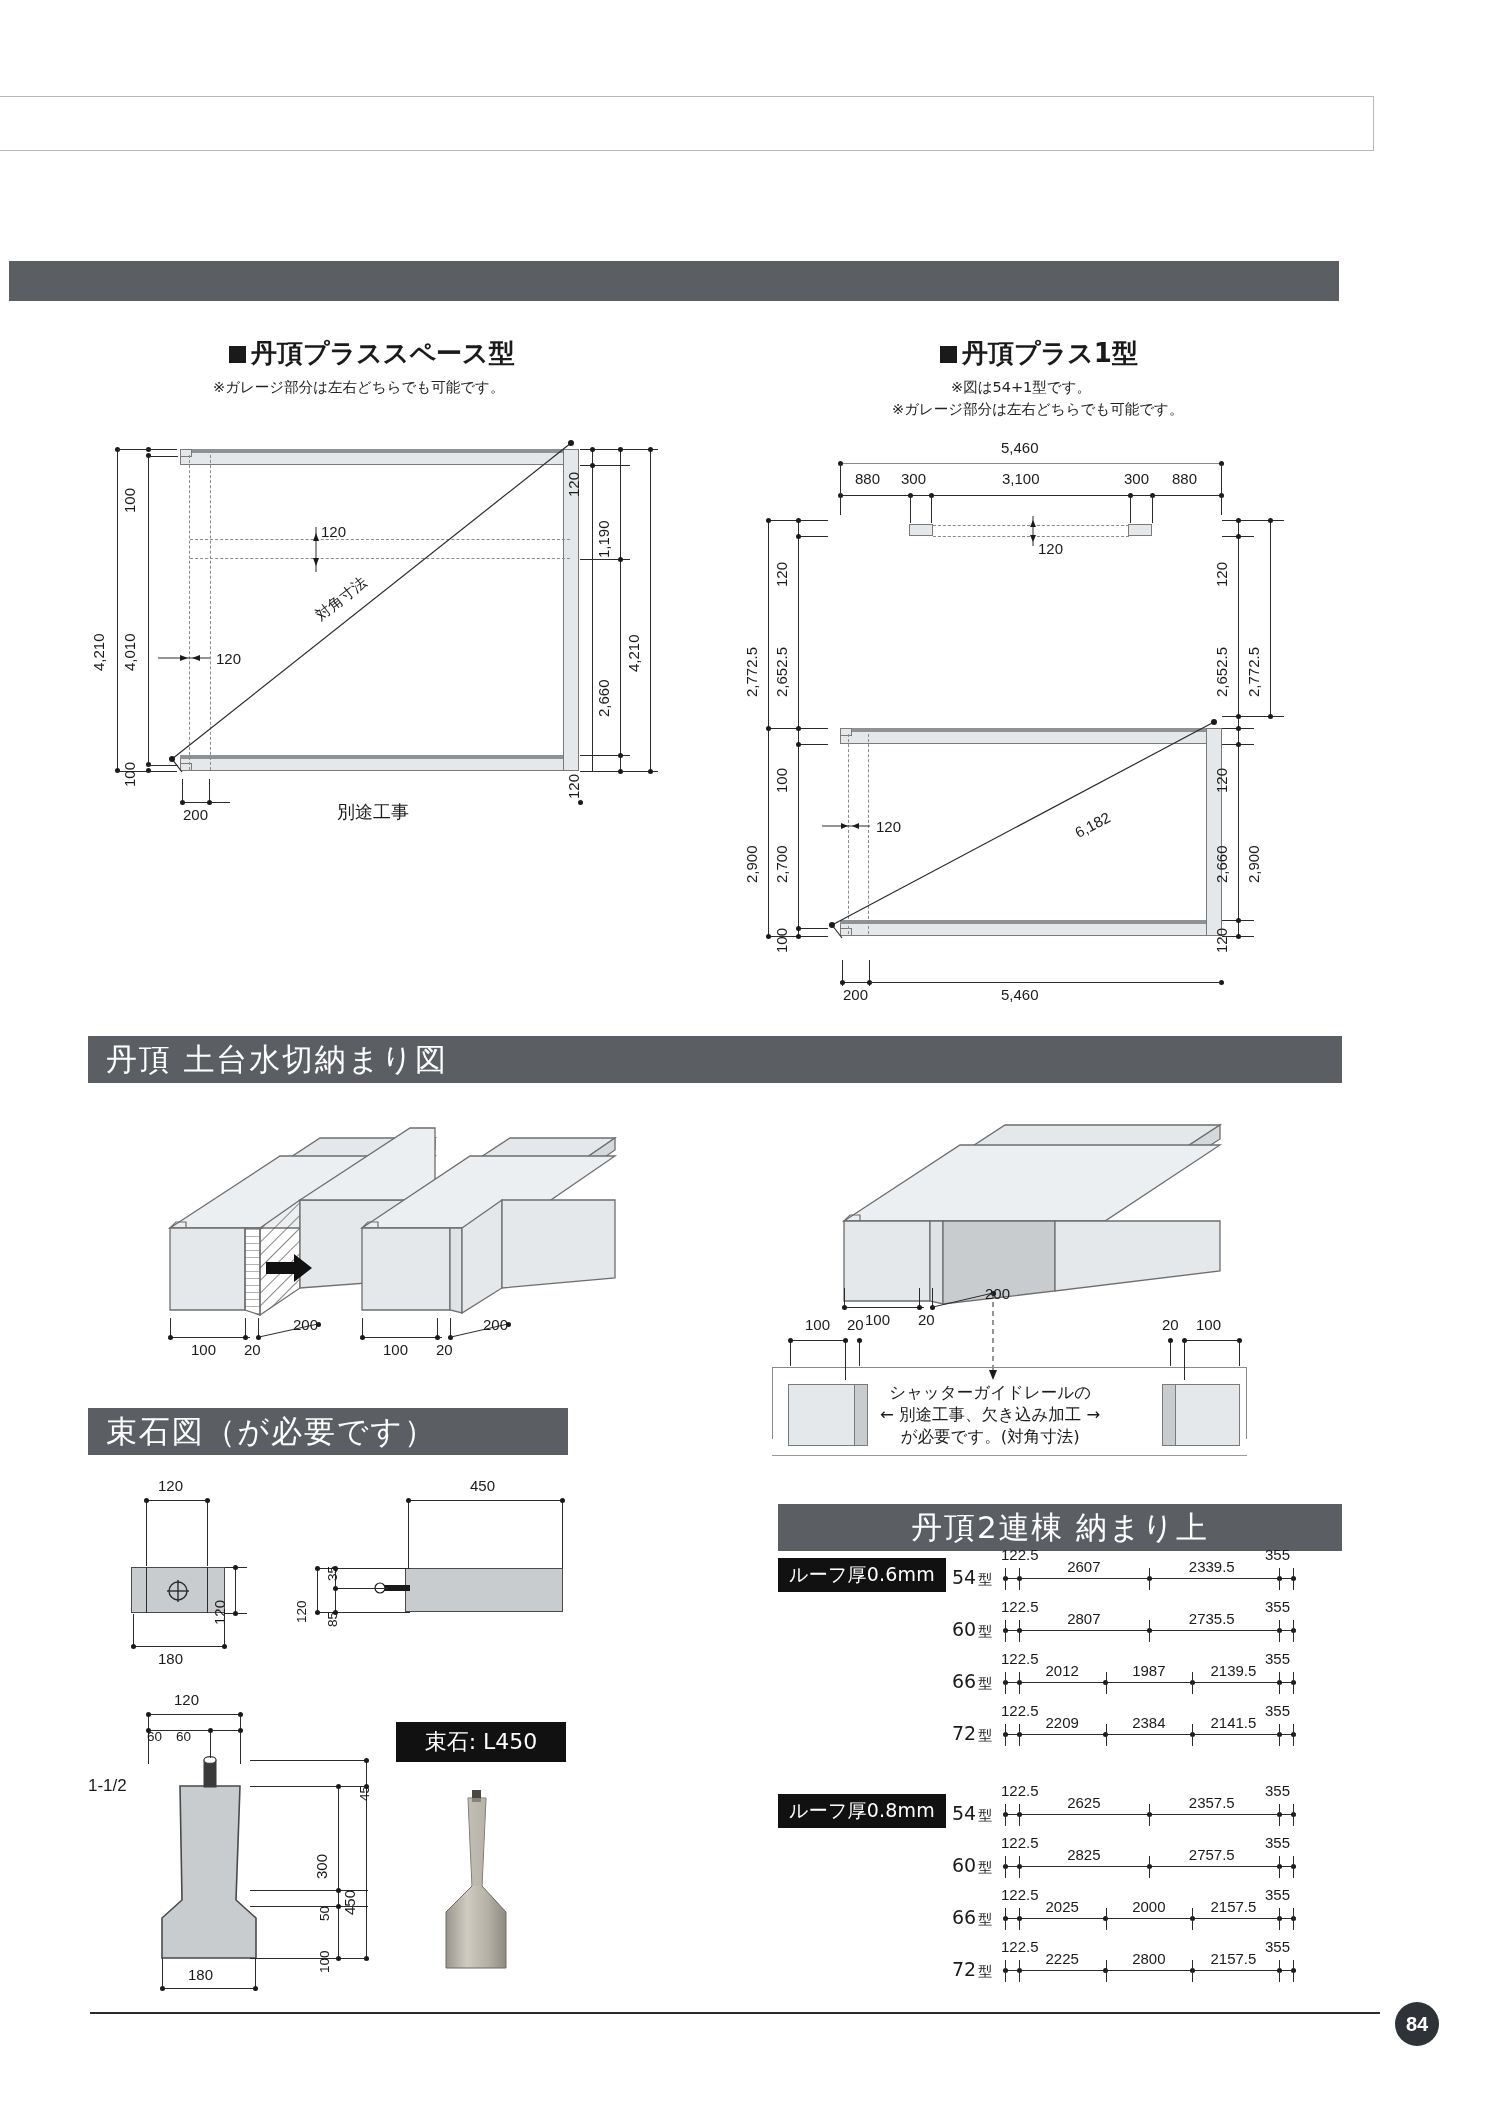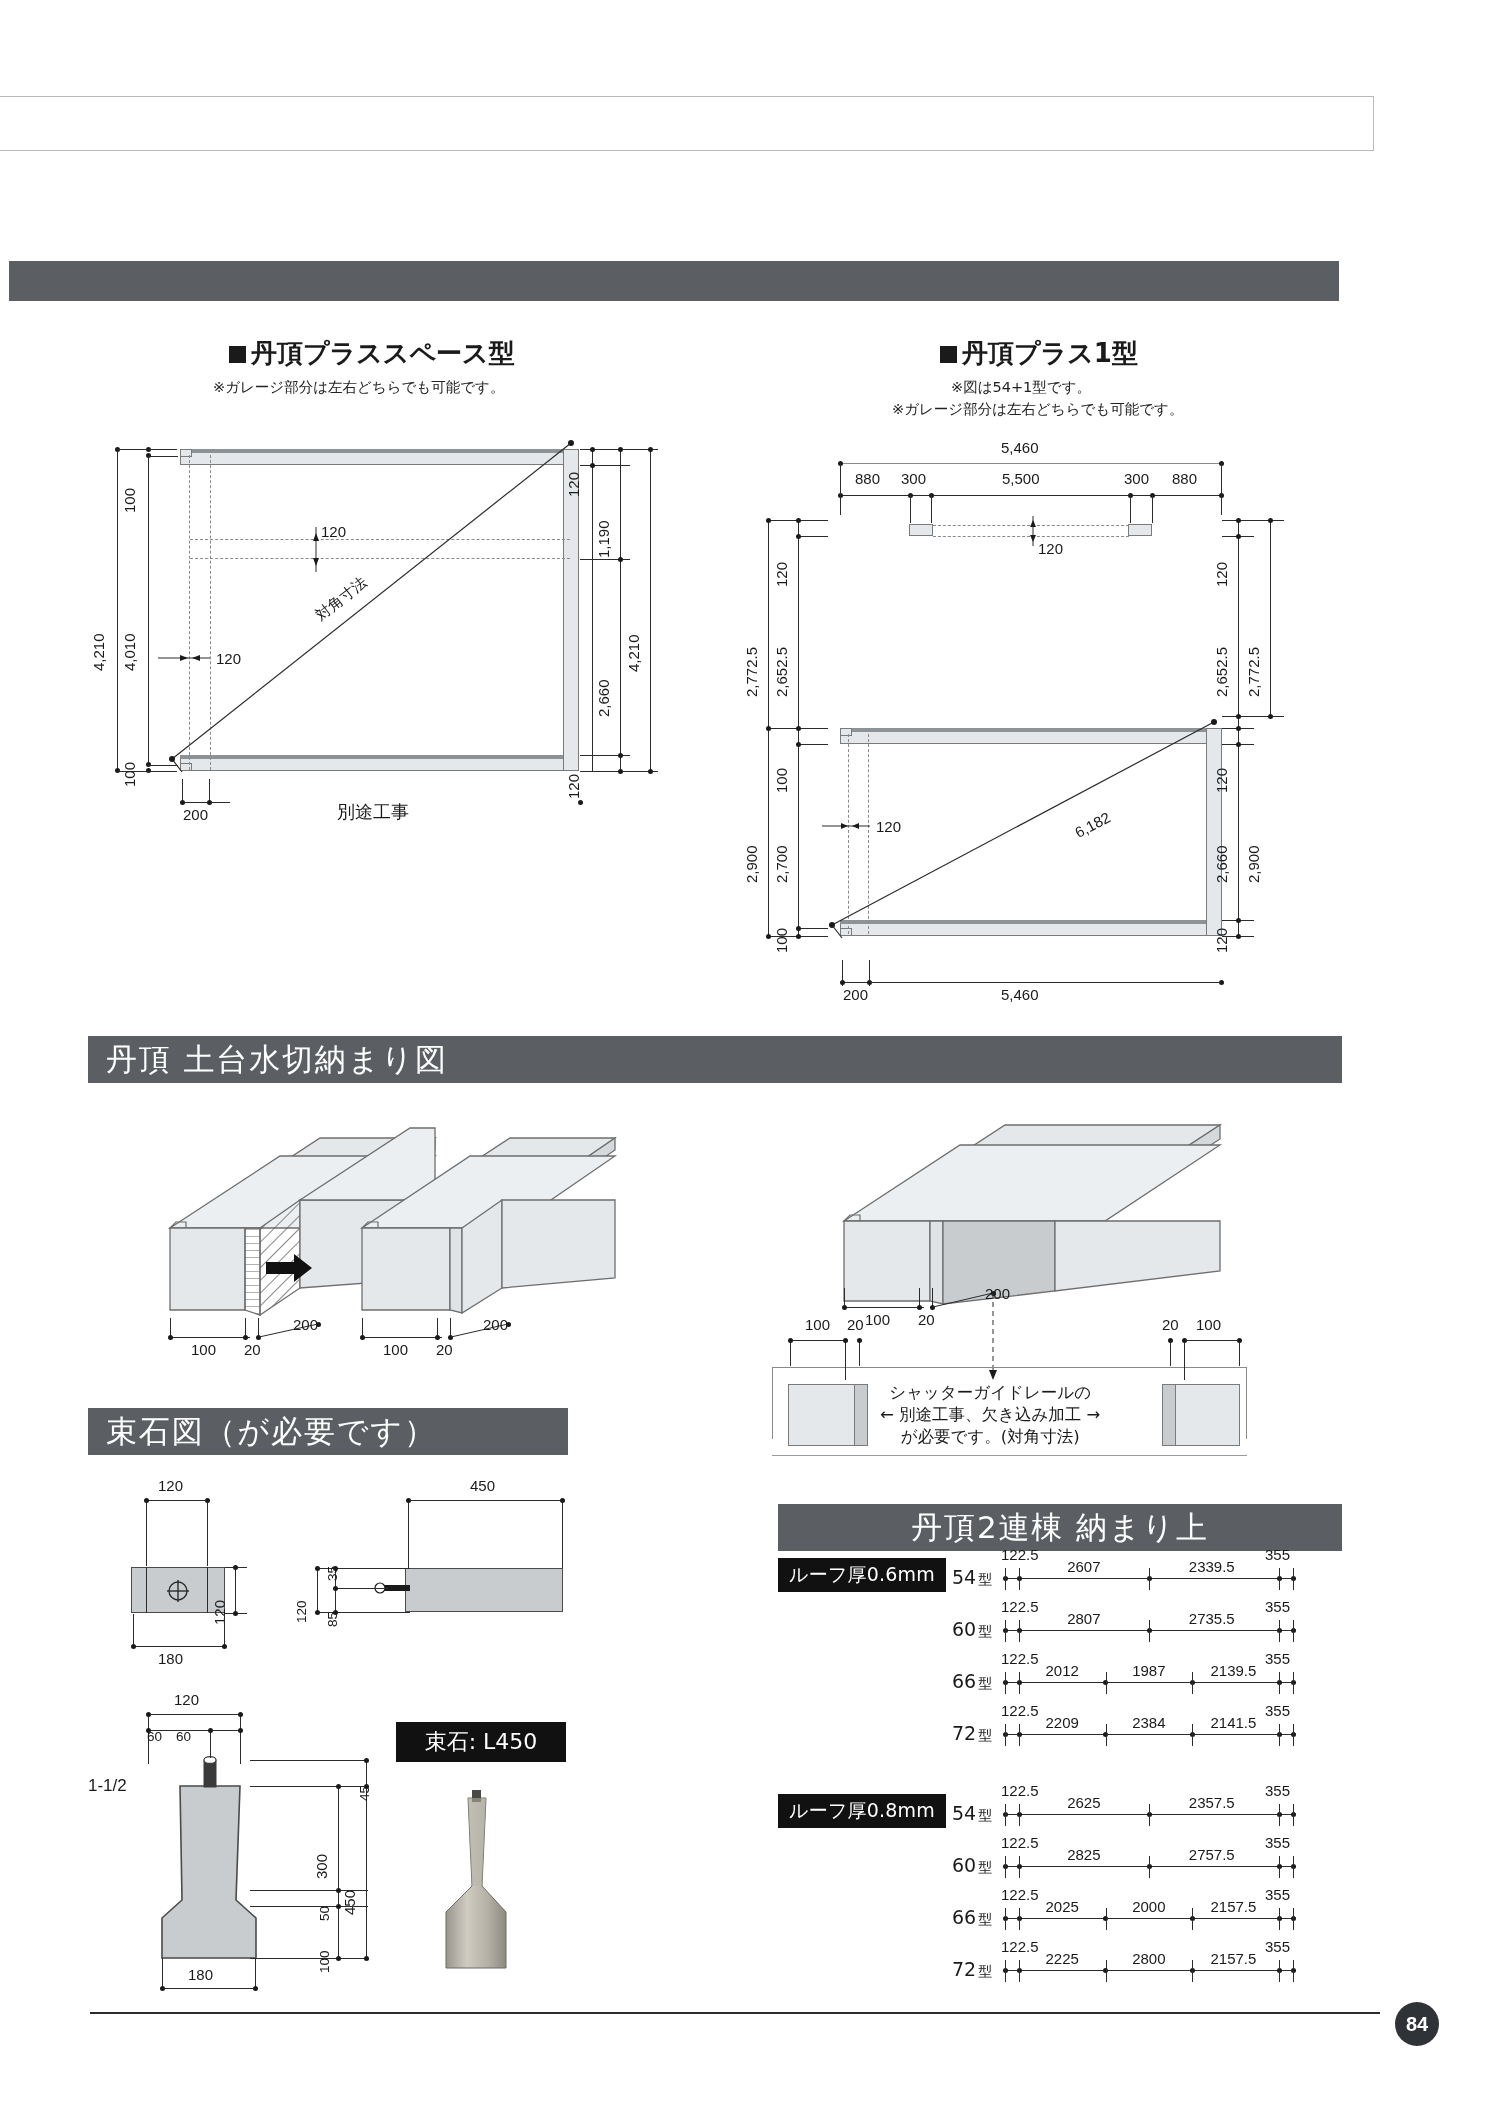--- a/index.html
+++ b/index.html
@@ -203,21 +203,21 @@
 <div class="ln lnv" style="left:840px;top:463px;height:52px;"></div>
 <div class="ln lnv" style="left:910px;top:495px;height:28px;"></div>
 <div class="ln lnv" style="left:931px;top:495px;height:28px;"></div>
 <div class="ln lnv" style="left:1130px;top:495px;height:28px;"></div>
 <div class="ln lnv" style="left:1152px;top:495px;height:28px;"></div>
 <div class="ln lnv" style="left:1221px;top:463px;height:52px;"></div>
 
 <div class="num" style="left:1001px;top:439px;">5,460</div>
 <div class="num" style="left:855px;top:470px;">880</div>
 <div class="num" style="left:901px;top:470px;">300</div>
-<div class="num" style="left:1002px;top:470px;">5,500</div>
+<div class="num" style="left:1002px;top:470px;">3,100</div>
 <div class="num" style="left:1124px;top:470px;">300</div>
 <div class="num" style="left:1172px;top:470px;">880</div>
 
 <div class="slabfill" style="left:909px;top:524px;width:24px;height:12px;"></div>
 <div class="slabfill" style="left:1128px;top:524px;width:24px;height:12px;"></div>
 <div class="dash-h" style="left:933px;top:525px;width:196px;"></div>
 <div class="dash-h" style="left:933px;top:536px;width:196px;"></div>
 
 <svg style="left:0;top:0;width:1489px;height:2105px;pointer-events:none;">
   <line x1="1033" y1="516" x2="1033" y2="546" stroke="#2b2b2b" stroke-width="1"></line>

